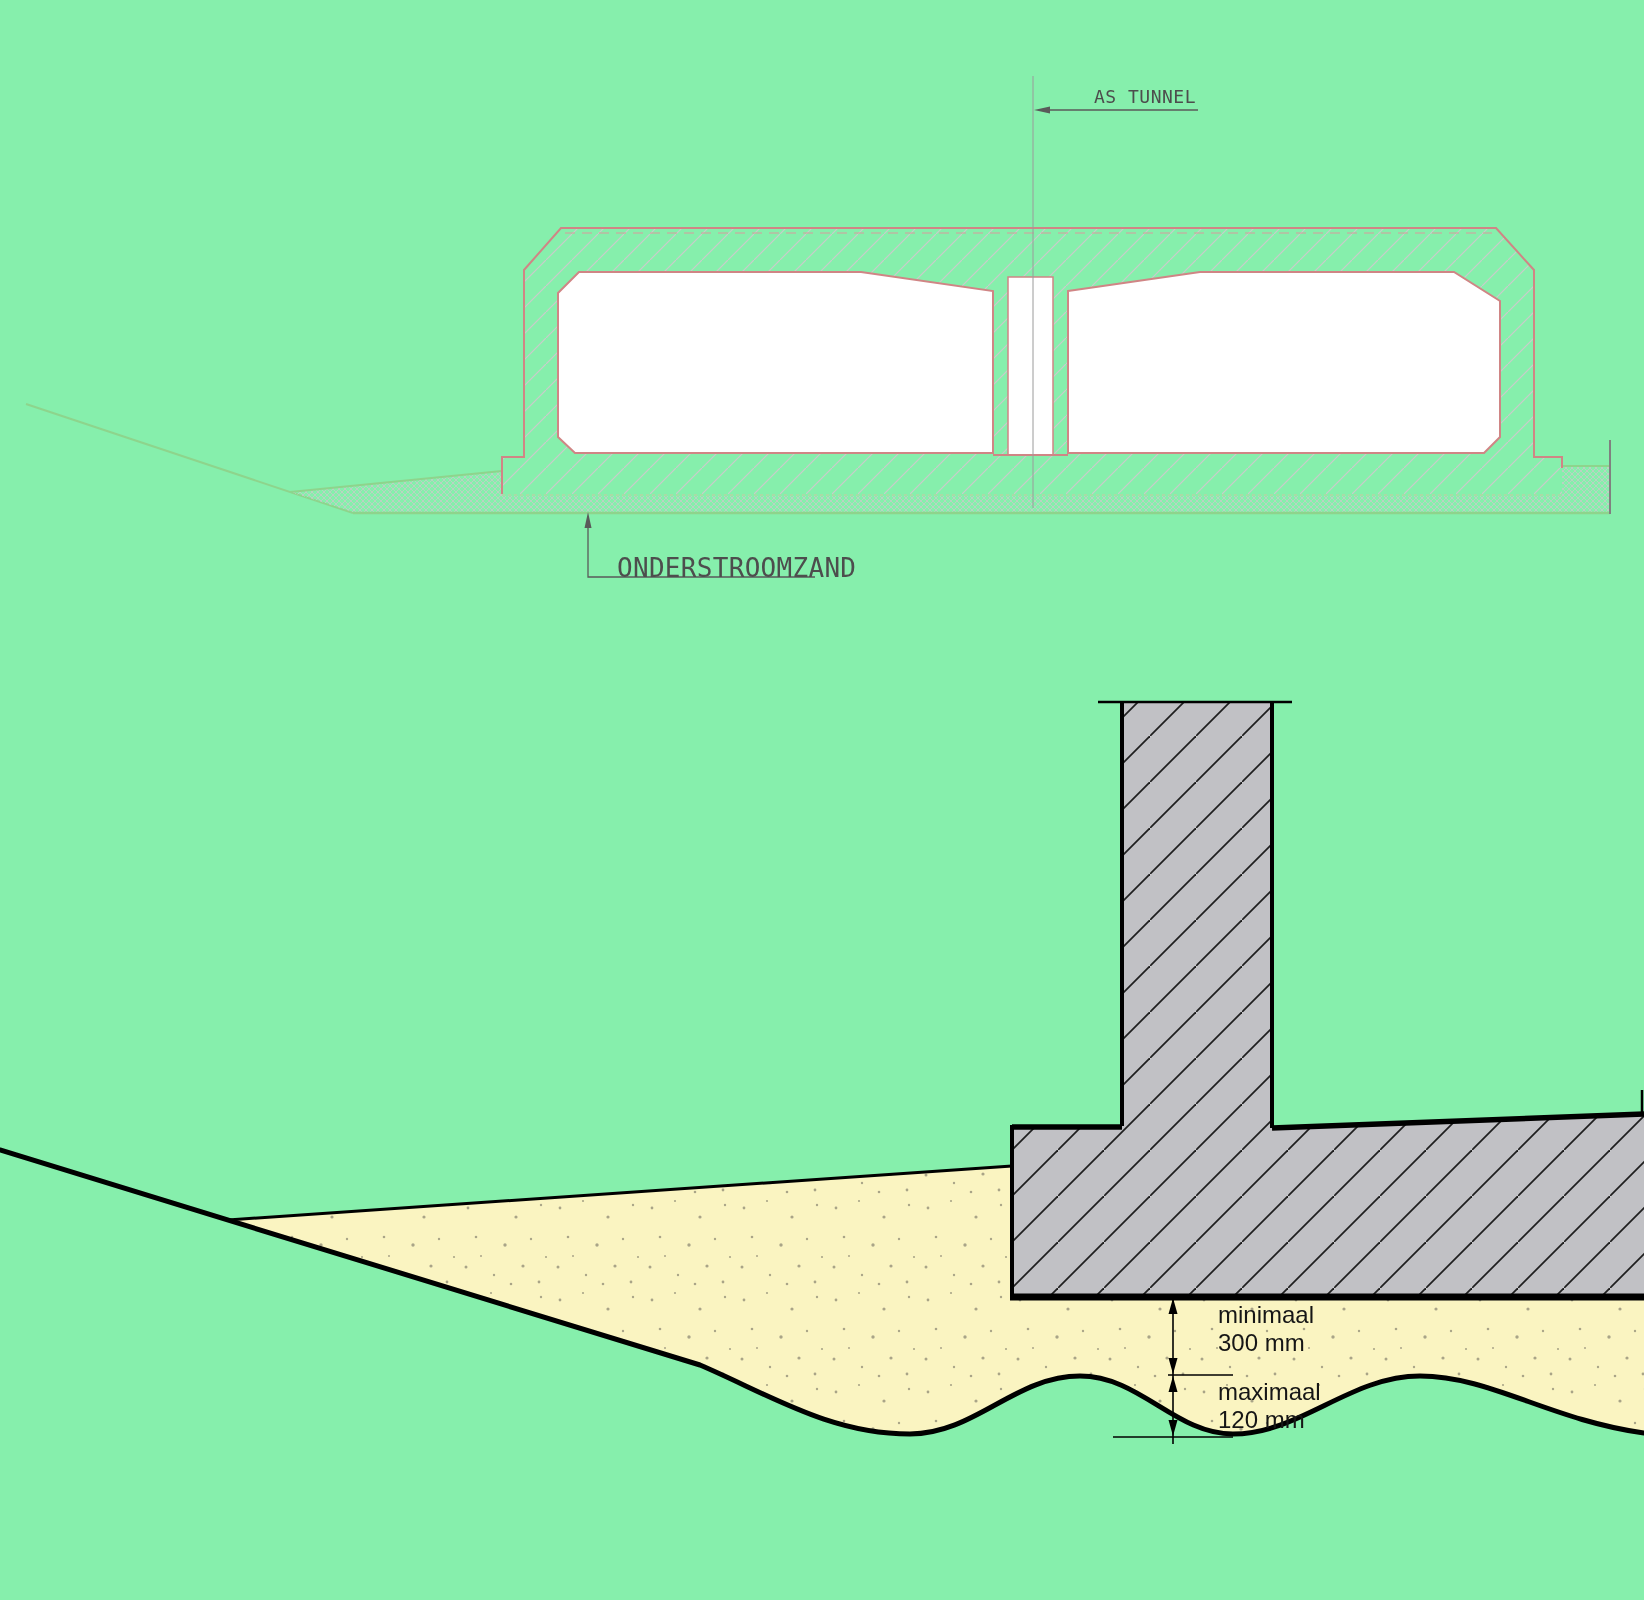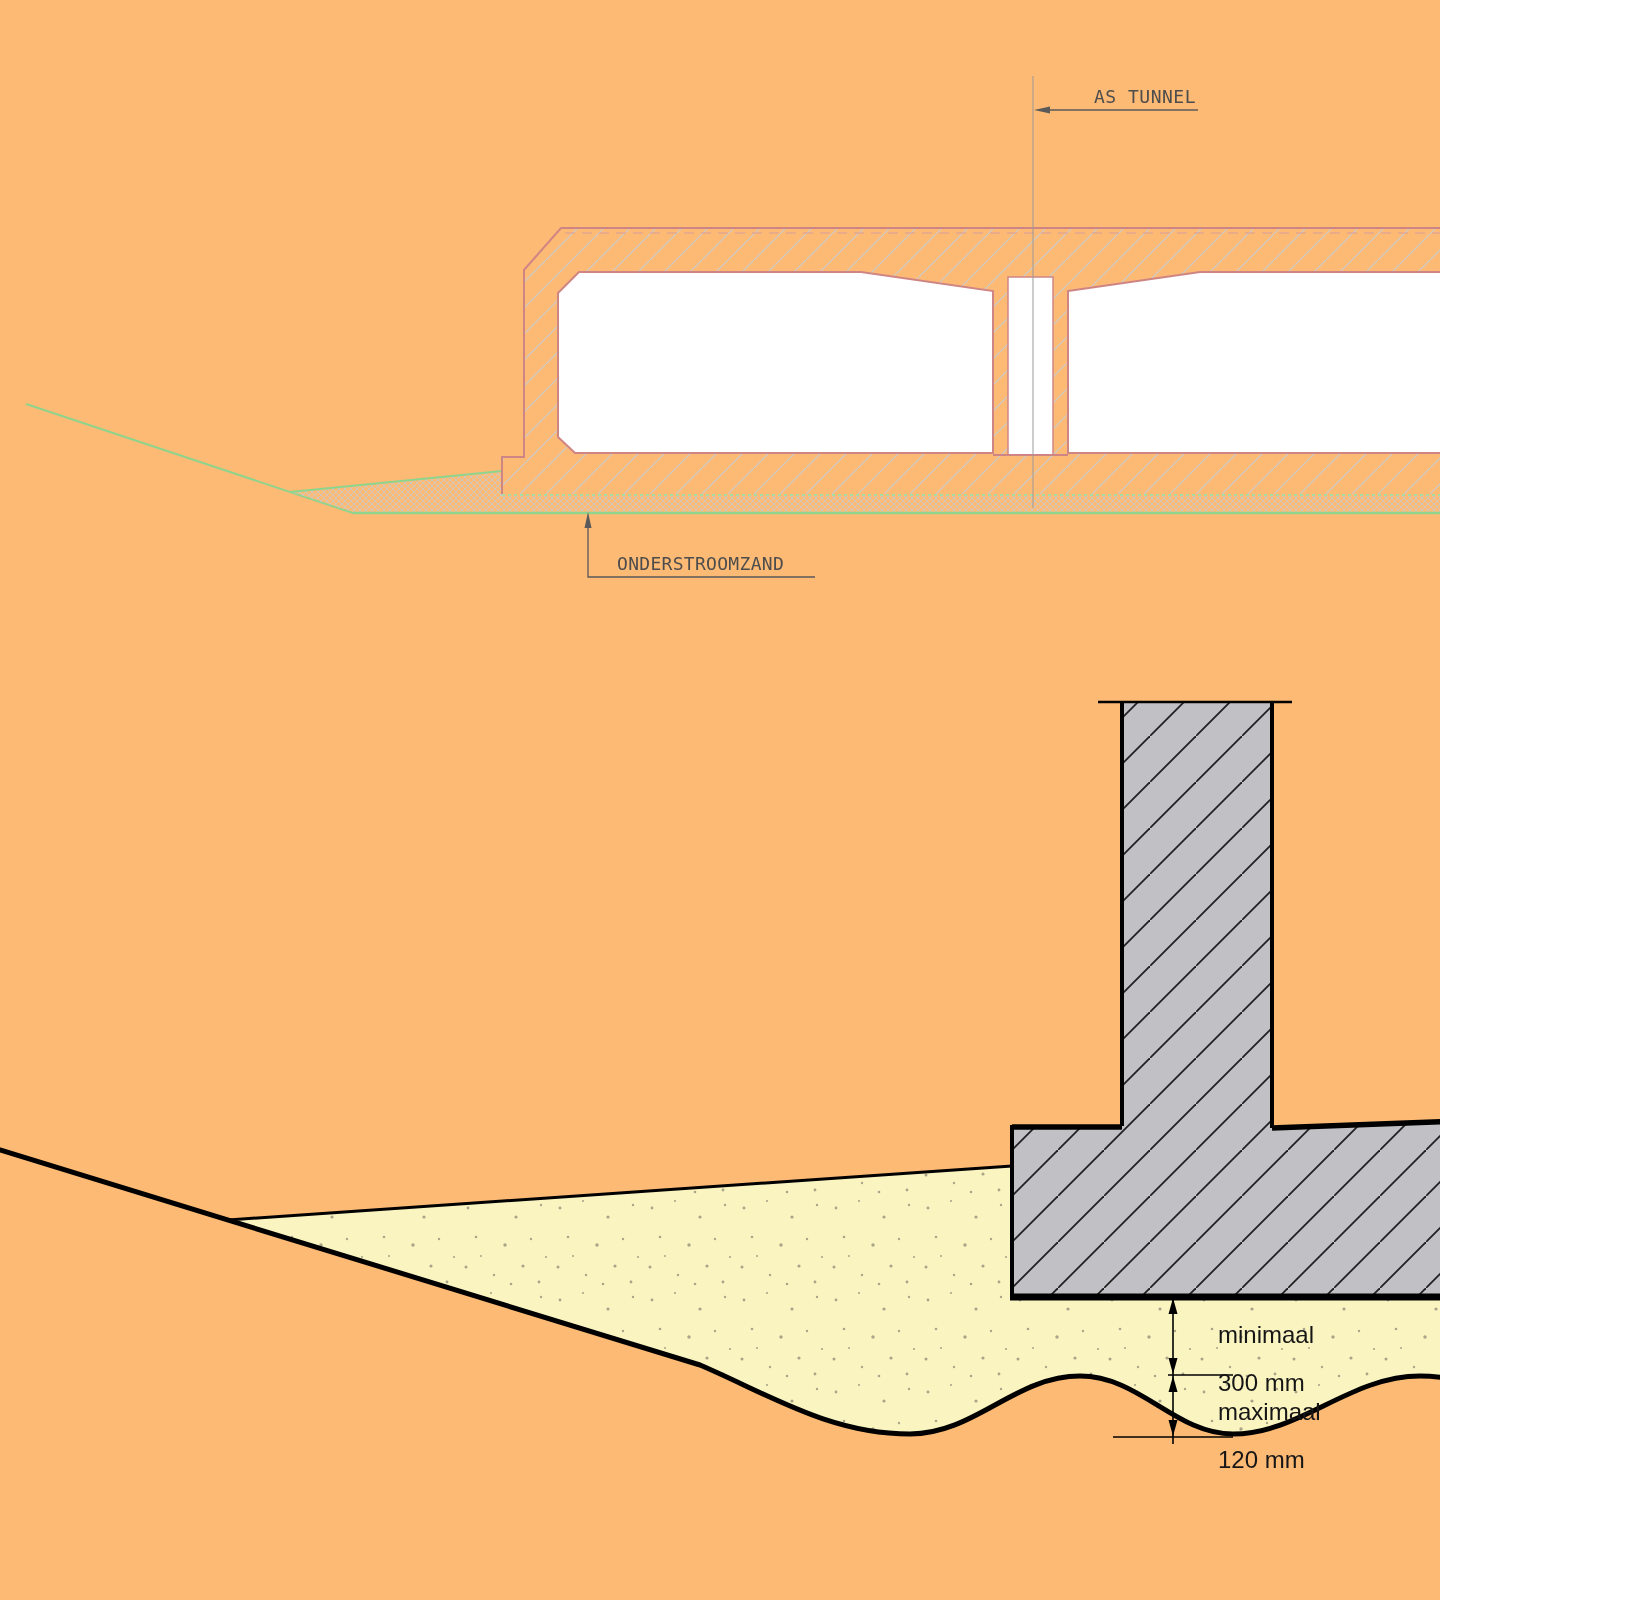--- a/index.html
+++ b/index.html
@@ -1,24 +1,24 @@
 <!DOCTYPE html>
 <html><head>
 <meta charset="utf-8">
 <style>
   html,body{margin:0;padding:0;background:#ffffff;}
-  .stage{position:relative;width:1440px;height:1600px;background:#fdba74;overflow:hidden;
+  .stage{position:relative;width:1644px;height:1600px;background:#86efac;overflow:hidden;
          font-family:"Liberation Sans",sans-serif;}
   .stage svg{position:absolute;left:0;top:0;}
   .label{position:absolute;white-space:nowrap;}
   .cad-label{font-family:"DejaVu Sans Mono",monospace;color:#4d4d4d;}
   .axis-label{left:1094px;top:86px;font-size:18px;letter-spacing:.5px;}
-  .sand-label{left:617px;top:553px;font-size:18px;letter-spacing:.3px;text-align:center;}
+  .sand-label{left:617px;top:553px;font-size:26px;letter-spacing:.3px;text-align:center;}
   .dim-text{font-family:"Liberation Sans",sans-serif;font-size:24px;line-height:28px;color:#161616;}
-  .dim-text span{display:block;margin-top:20px;}
+  .dim-text span{display:block;}
   .dim-min{left:1218px;top:1301px;}
   .dim-max{left:1218px;top:1378px;}
 </style>
 </head>
 <body>
 
 <div class="stage">
 
   <svg width="1644" height="1600" viewBox="0 0 1644 1600">
     <defs>

